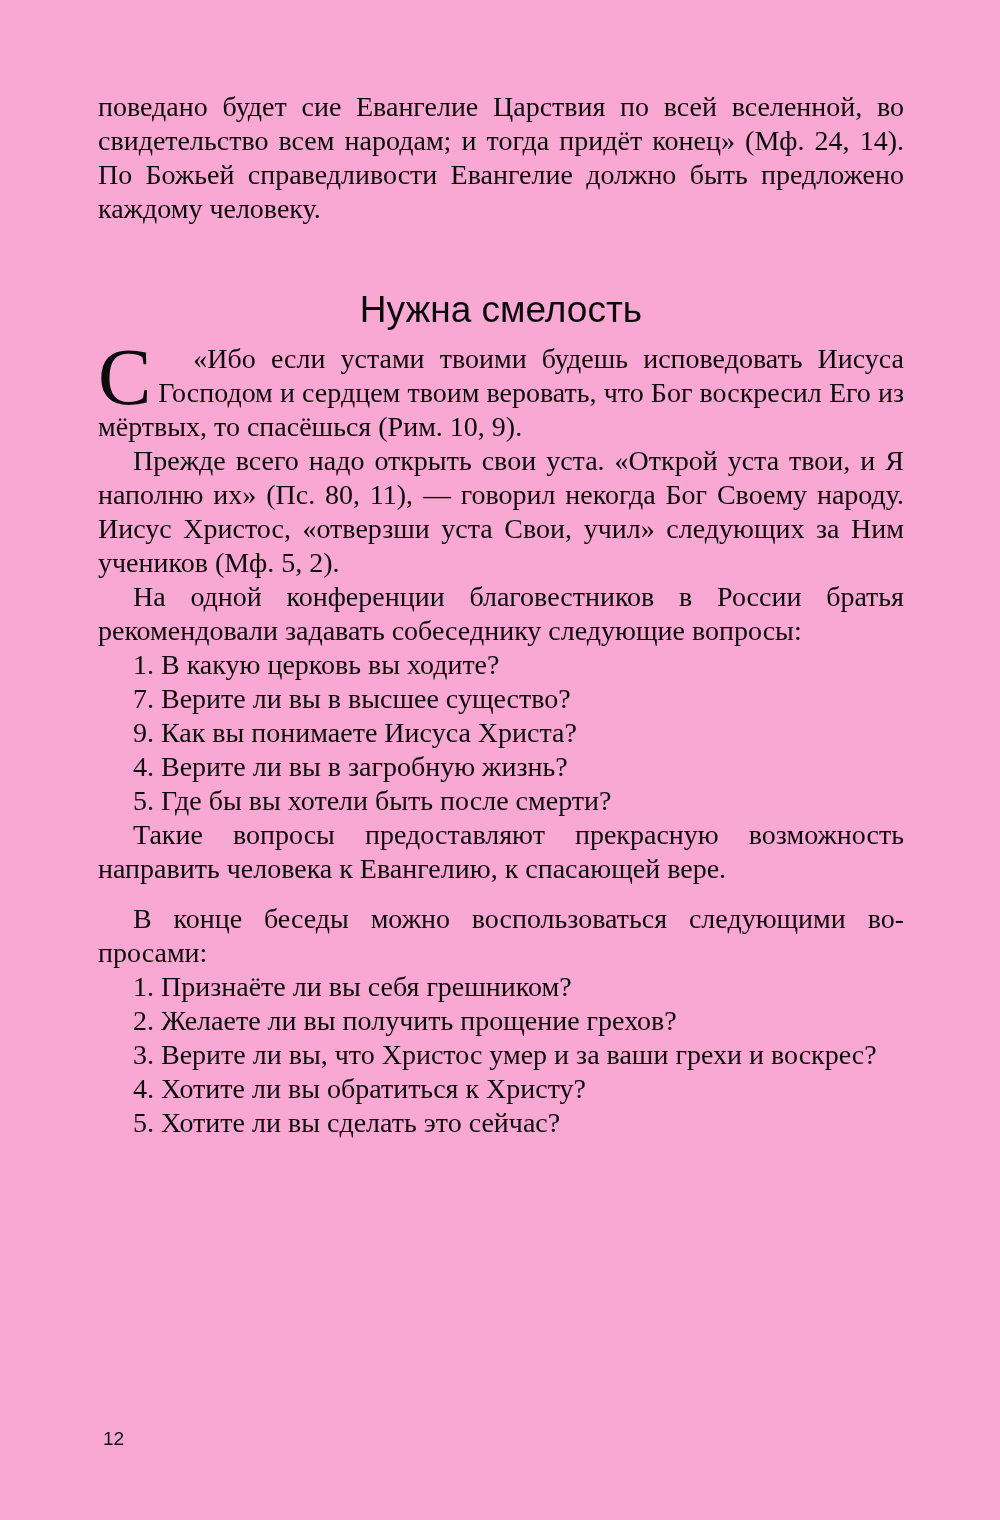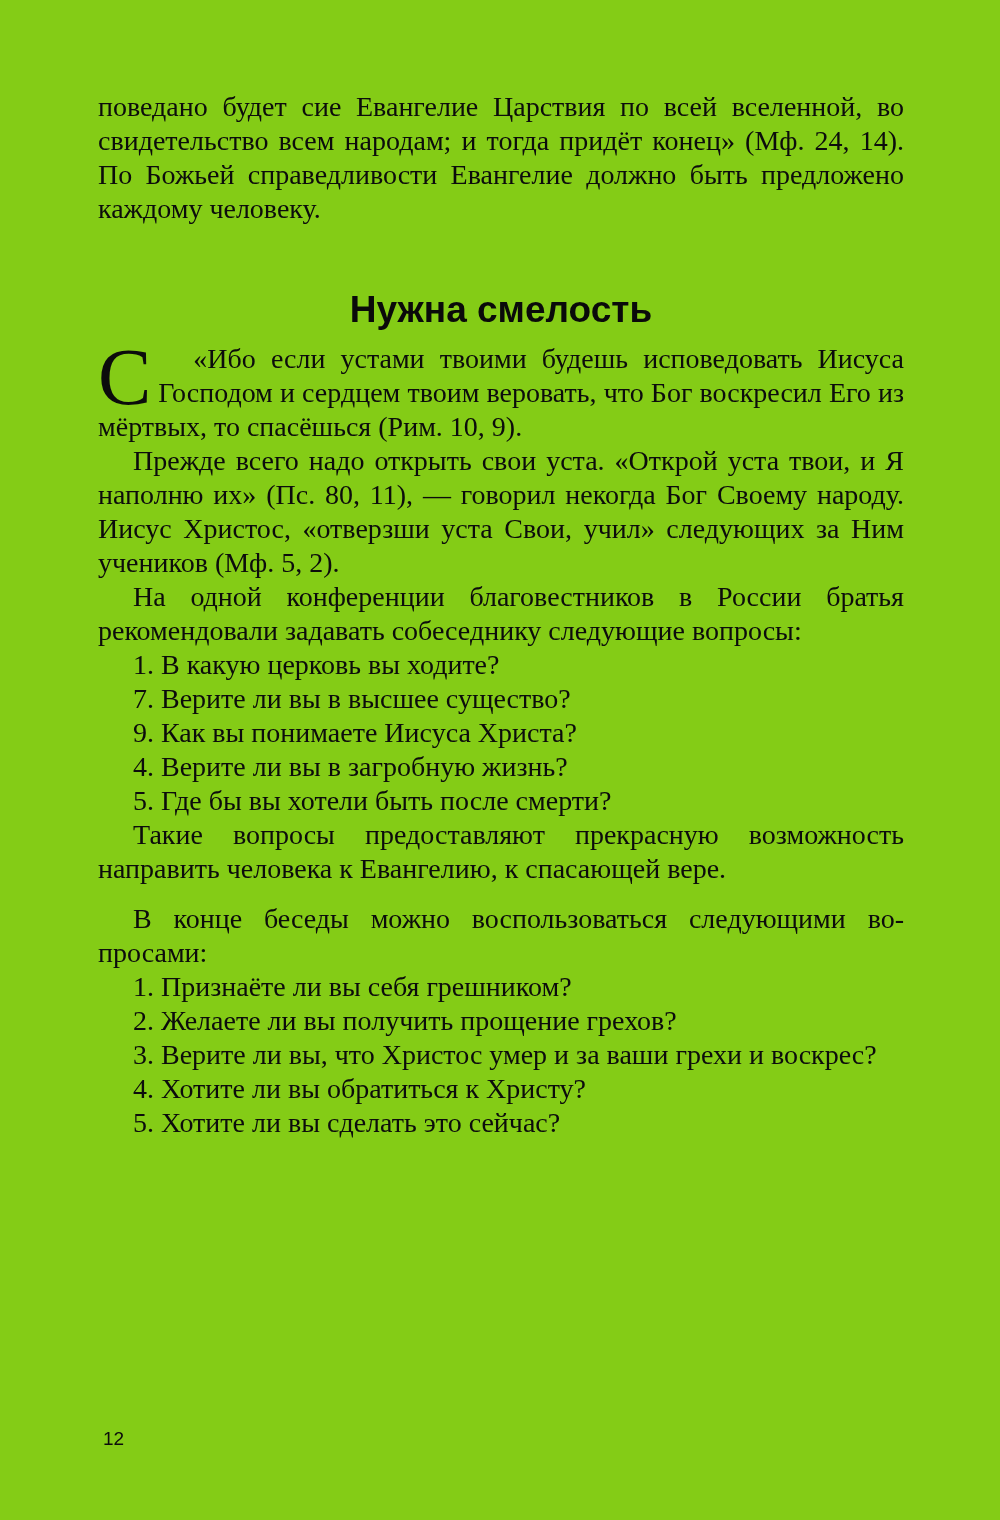--- a/index.html
+++ b/index.html
@@ -4,21 +4,21 @@
 <style>
   html, body {
     margin: 0;
     padding: 0;
     background: #ffffff;
   }
   .page {
     position: relative;
     width: 1000px;
     height: 1520px;
-    background: #84cc16;
+    background: #f9a8d4;
     overflow: hidden;
     font-family: "Liberation Serif", serif;
     color: #0c0c0c;
   }
   .content {
     position: absolute;
     left: 98px;
     top: 90px;
     width: 806px;
   }
@@ -27,21 +27,21 @@
     font-size: 28px;
     line-height: 34px;
     text-align: justify;
     color: #0c0c0c;
   }
   .indent {
     text-indent: 35px;
   }
   .heading {
     font-family: "Liberation Sans", sans-serif;
-    font-weight: 700;
+    font-weight: 400;
     font-size: 37px;
     line-height: 48px;
     text-align: center;
     margin: 60px 0 8px 0;
     color: #0a0a0a;
   }
   .dropcap {
     float: left;
     font-size: 80px;
     line-height: 54px;

